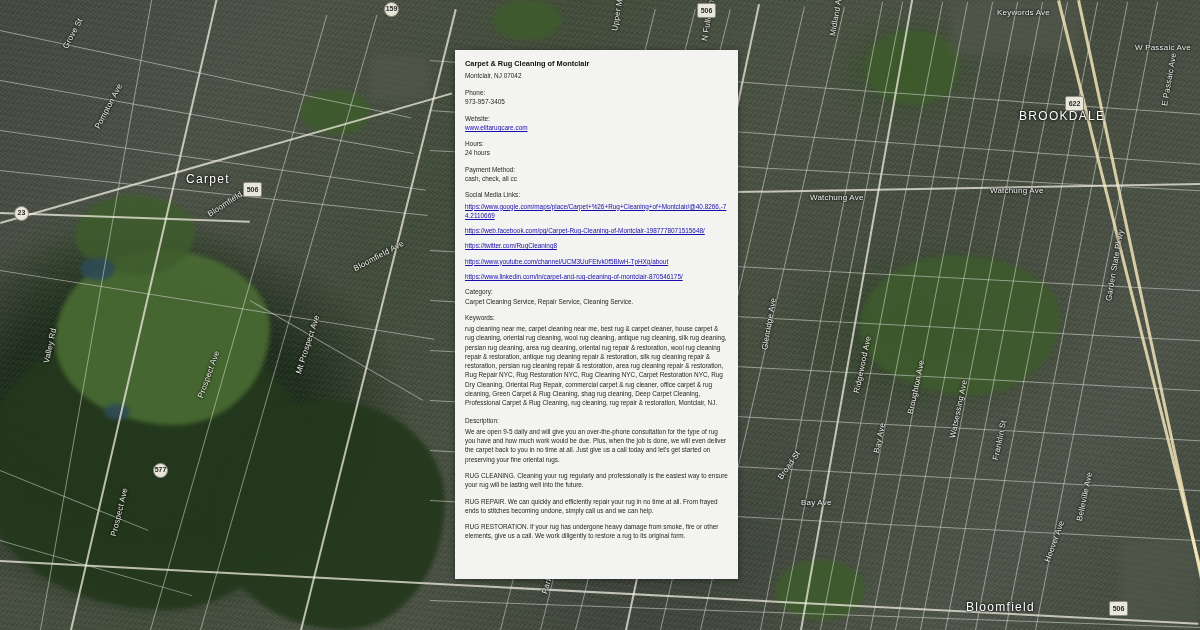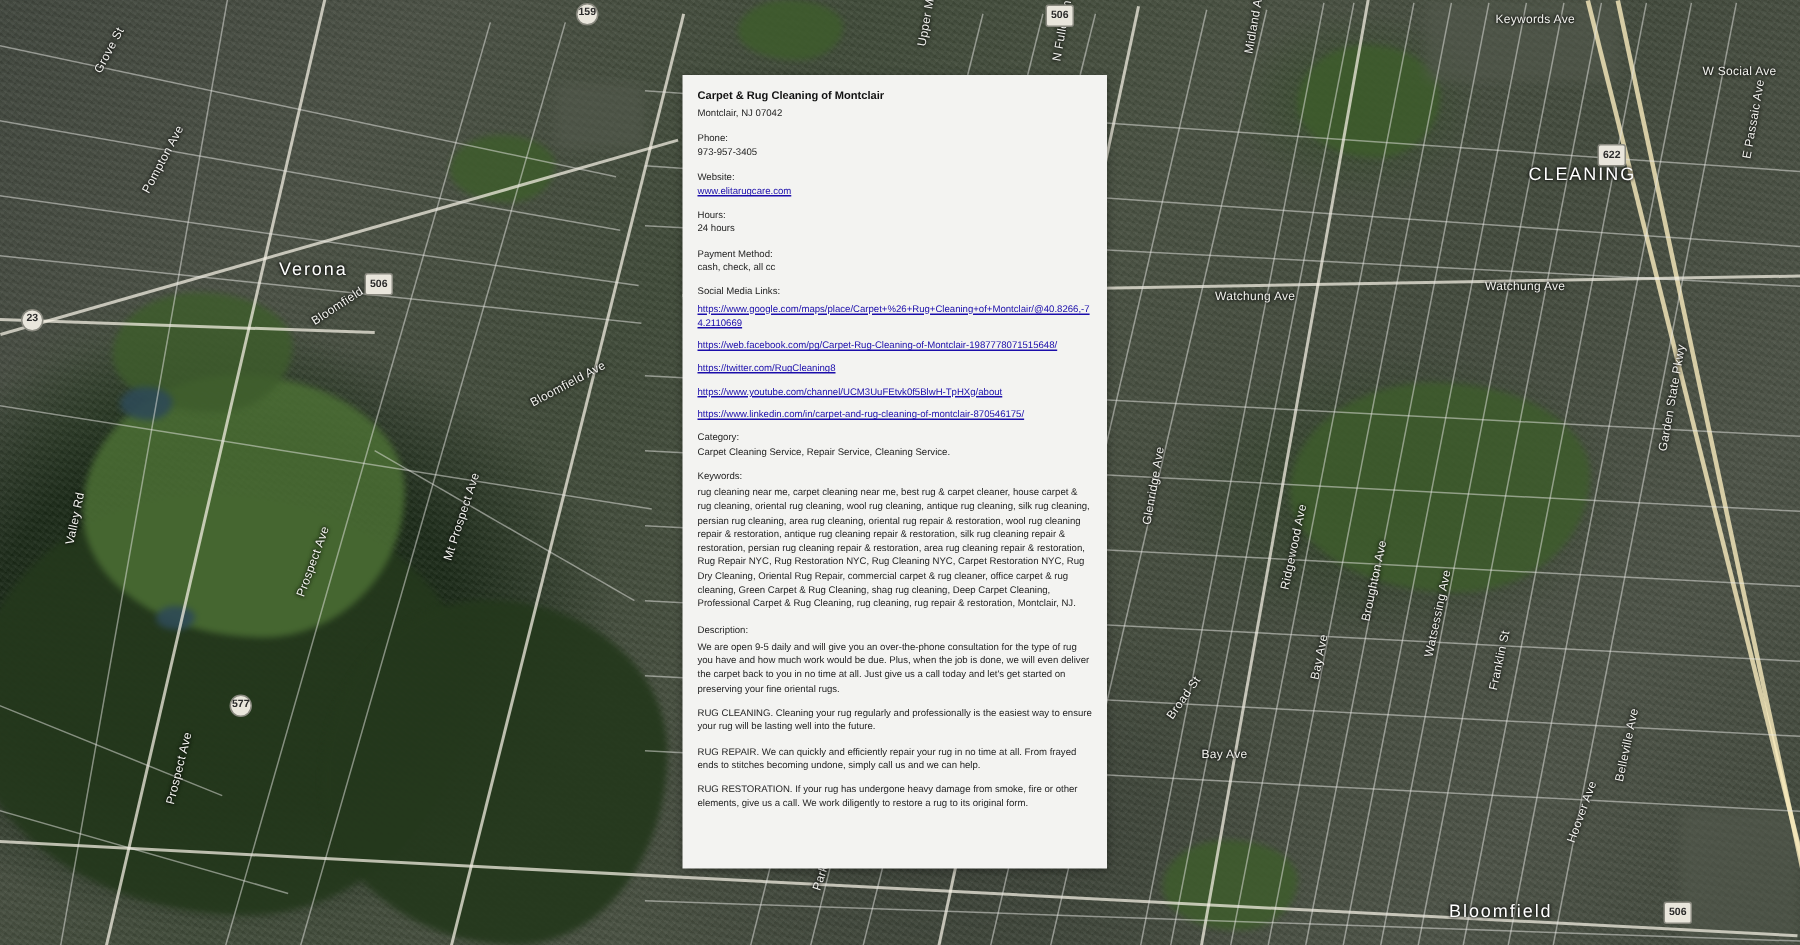--- a/index.html
+++ b/index.html
@@ -204,27 +204,27 @@
     <div class="road" style="left:150px; top:630px; width:640px; transform: rotate(-74deg);"></div>
     <div class="road" style="left:200px; top:630px; width:640px; transform: rotate(-74deg);"></div>
     <div class="road" style="left:40px; top:630px; width:640px; transform: rotate(-80deg);"></div>
     <div class="road" style="left:0px; top:270px; width:440px; transform: rotate(9deg);"></div>
     <div class="road" style="left:250px; top:300px; width:200px; transform: rotate(30deg);"></div>
     <div class="road" style="left:0px; top:470px; width:160px; transform: rotate(22deg);"></div>
     <div class="road" style="left:0px; top:540px; width:200px; transform: rotate(16deg);"></div>
   </div>
 
   <div id="place-labels">
-      <div class="lbl place-big" style="left: 186px; top: 172px;">Verona</div>
-      <div class="lbl place-big" style="left: 1019px; top: 109px;">CLEANING</div>
+      <div class="lbl place-big" style="left: 186px; top: 172px;">Carpet</div>
+      <div class="lbl place-big" style="left: 1019px; top: 109px;">BROOKDALE</div>
       <div class="lbl place-big" style="left: 966px; top: 600px;">Bloomfield</div>
     </div>
   <div id="road-labels">
       <div class="lbl rot" style="left: 997px; top: 8px; transform: rotate(0deg);">Keywords Ave</div>
-      <div class="lbl rot" style="left: 1135px; top: 43px; transform: rotate(0deg);">W Social Ave</div>
+      <div class="lbl rot" style="left: 1135px; top: 43px; transform: rotate(0deg);">W Passaic Ave</div>
       <div class="lbl rot" style="left: 990px; top: 186px; transform: rotate(0deg);">Watchung Ave</div>
       <div class="lbl rot" style="left: 801px; top: 498px; transform: rotate(0deg);">Bay Ave</div>
       <div class="lbl rot" style="left: 776px; top: 476px; transform: rotate(-55deg);">Broad St</div>
       <div class="lbl rot" style="left: 206px; top: 211px; transform: rotate(-33deg);">Bloomfield Ave</div>
       <div class="lbl rot" style="left: 93px; top: 126px; transform: rotate(-62deg);">Pompton Ave</div>
       <div class="lbl rot" style="left: 61px; top: 46px; transform: rotate(-62deg);">Grove St</div>
       <div class="lbl rot" style="left: 196px; top: 396px; transform: rotate(-70deg);">Prospect Ave</div>
       <div class="lbl rot" style="left: 294px; top: 372px; transform: rotate(-72deg);">Mt Prospect Ave</div>
       <div class="lbl rot" style="left: 42px; top: 362px; transform: rotate(-78deg);">Valley Rd</div>
       <div class="lbl rot" style="left: 109px; top: 535px; transform: rotate(-76deg);">Prospect Ave</div>

